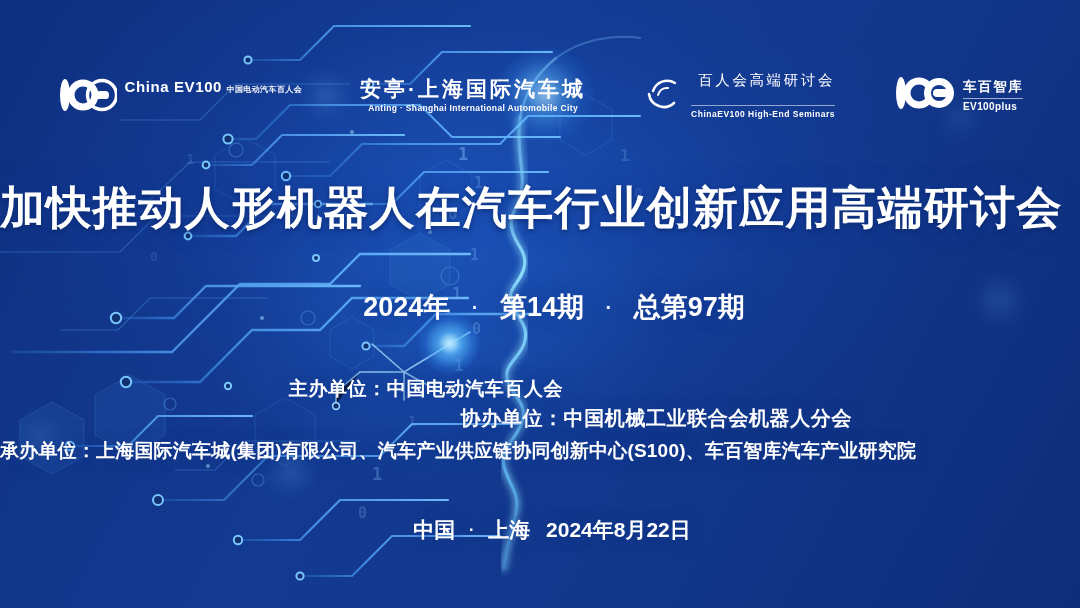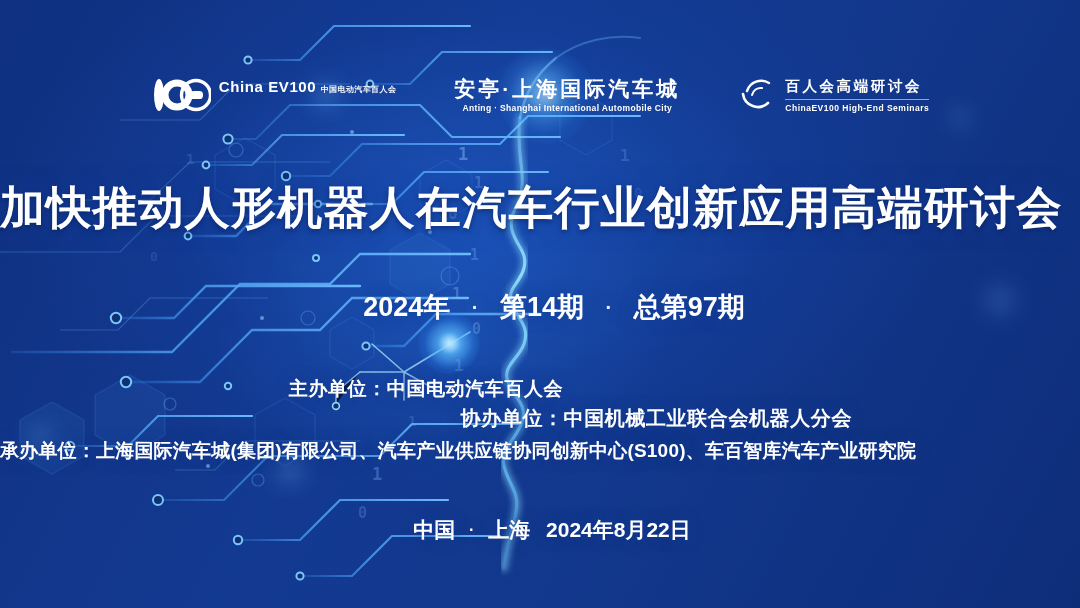--- a/index.html
+++ b/index.html
@@ -64,23 +64,24 @@
     white-space:nowrap; line-height:1.1;
   }
   .logo-anting .en-small {
     font-size:8.5px; font-weight:700; color:#fff; letter-spacing:0.35px;
     white-space:nowrap;
   }
 
   .logo-seminar { display:flex; align-items:center; gap:9px; }
   .logo-seminar .txt { display:flex; flex-direction:column; }
   .logo-seminar .txt .l1 {
-    font-size:14.5px; font-weight:700; color:#fff; letter-spacing:2.6px;
-    white-space:nowrap; padding-bottom:3px;
+    font-size:14.5px; font-weight:400; color:#fff; letter-spacing:2.6px;
+    white-space:nowrap; padding-bottom:15px;
     border-bottom:1px solid rgba(255,255,255,0.55);
+    text-align:right;
   }
   .logo-seminar .txt .l2 {
     font-size:8.5px; font-weight:700; color:#fff; letter-spacing:0.5px;
     white-space:nowrap; padding-top:3px;
   }
 
   .logo-ev100plus { display:flex; align-items:center; gap:8px; }
   .logo-ev100plus .txt { display:flex; flex-direction:column; }
   .logo-ev100plus .txt .l1 {
     font-size:13.5px; font-weight:700; color:#fff; letter-spacing:1.6px;
@@ -343,20 +344,36 @@
           <path d="M5,20 A15,15 0 0 0 30,29" fill="none" stroke="#ffffff" stroke-width="2.6" stroke-linecap="round"></path>
           <path d="M24,14 A9,9 0 0 0 14,21" fill="none" stroke="#ffffff" stroke-width="2" stroke-linecap="round"></path>
         </svg>
       </span>
       <span class="txt">
         <span class="l1">百人会高端研讨会</span>
         <span class="l2">ChinaEV100 High-End Seminars</span>
       </span>
     </div>
 
+    <div class="logo-ev100plus">
+      <span>
+        <svg width="62" height="34" viewBox="0 0 62 34" aria-hidden="true">
+          <ellipse cx="8" cy="17" rx="5" ry="16" fill="#ffffff"></ellipse>
+          <circle cx="26" cy="17" r="15.5" fill="#ffffff"></circle>
+          <circle cx="26" cy="17" r="8.5" fill="#12388d"></circle>
+          <circle cx="46" cy="17" r="15" fill="#ffffff"></circle>
+          <circle cx="46" cy="17" r="8" fill="#12388d"></circle>
+          <rect x="40" y="13" width="16" height="8" rx="4" fill="#ffffff"></rect>
+        </svg>
+      </span>
+      <span class="txt">
+        <span class="l1">车百智库</span>
+        <span class="l2">EV100plus</span>
+      </span>
+    </div>
   </div>
 
   <div class="main-title">加快推动人形机器人在汽车行业创新应用高端研讨会</div>
 
   <div class="edition">
     <span>2024年</span>
     <span class="dot">·</span>
     <span>第14期</span>
     <span class="dot">·</span>
     <span>总第97期</span>

